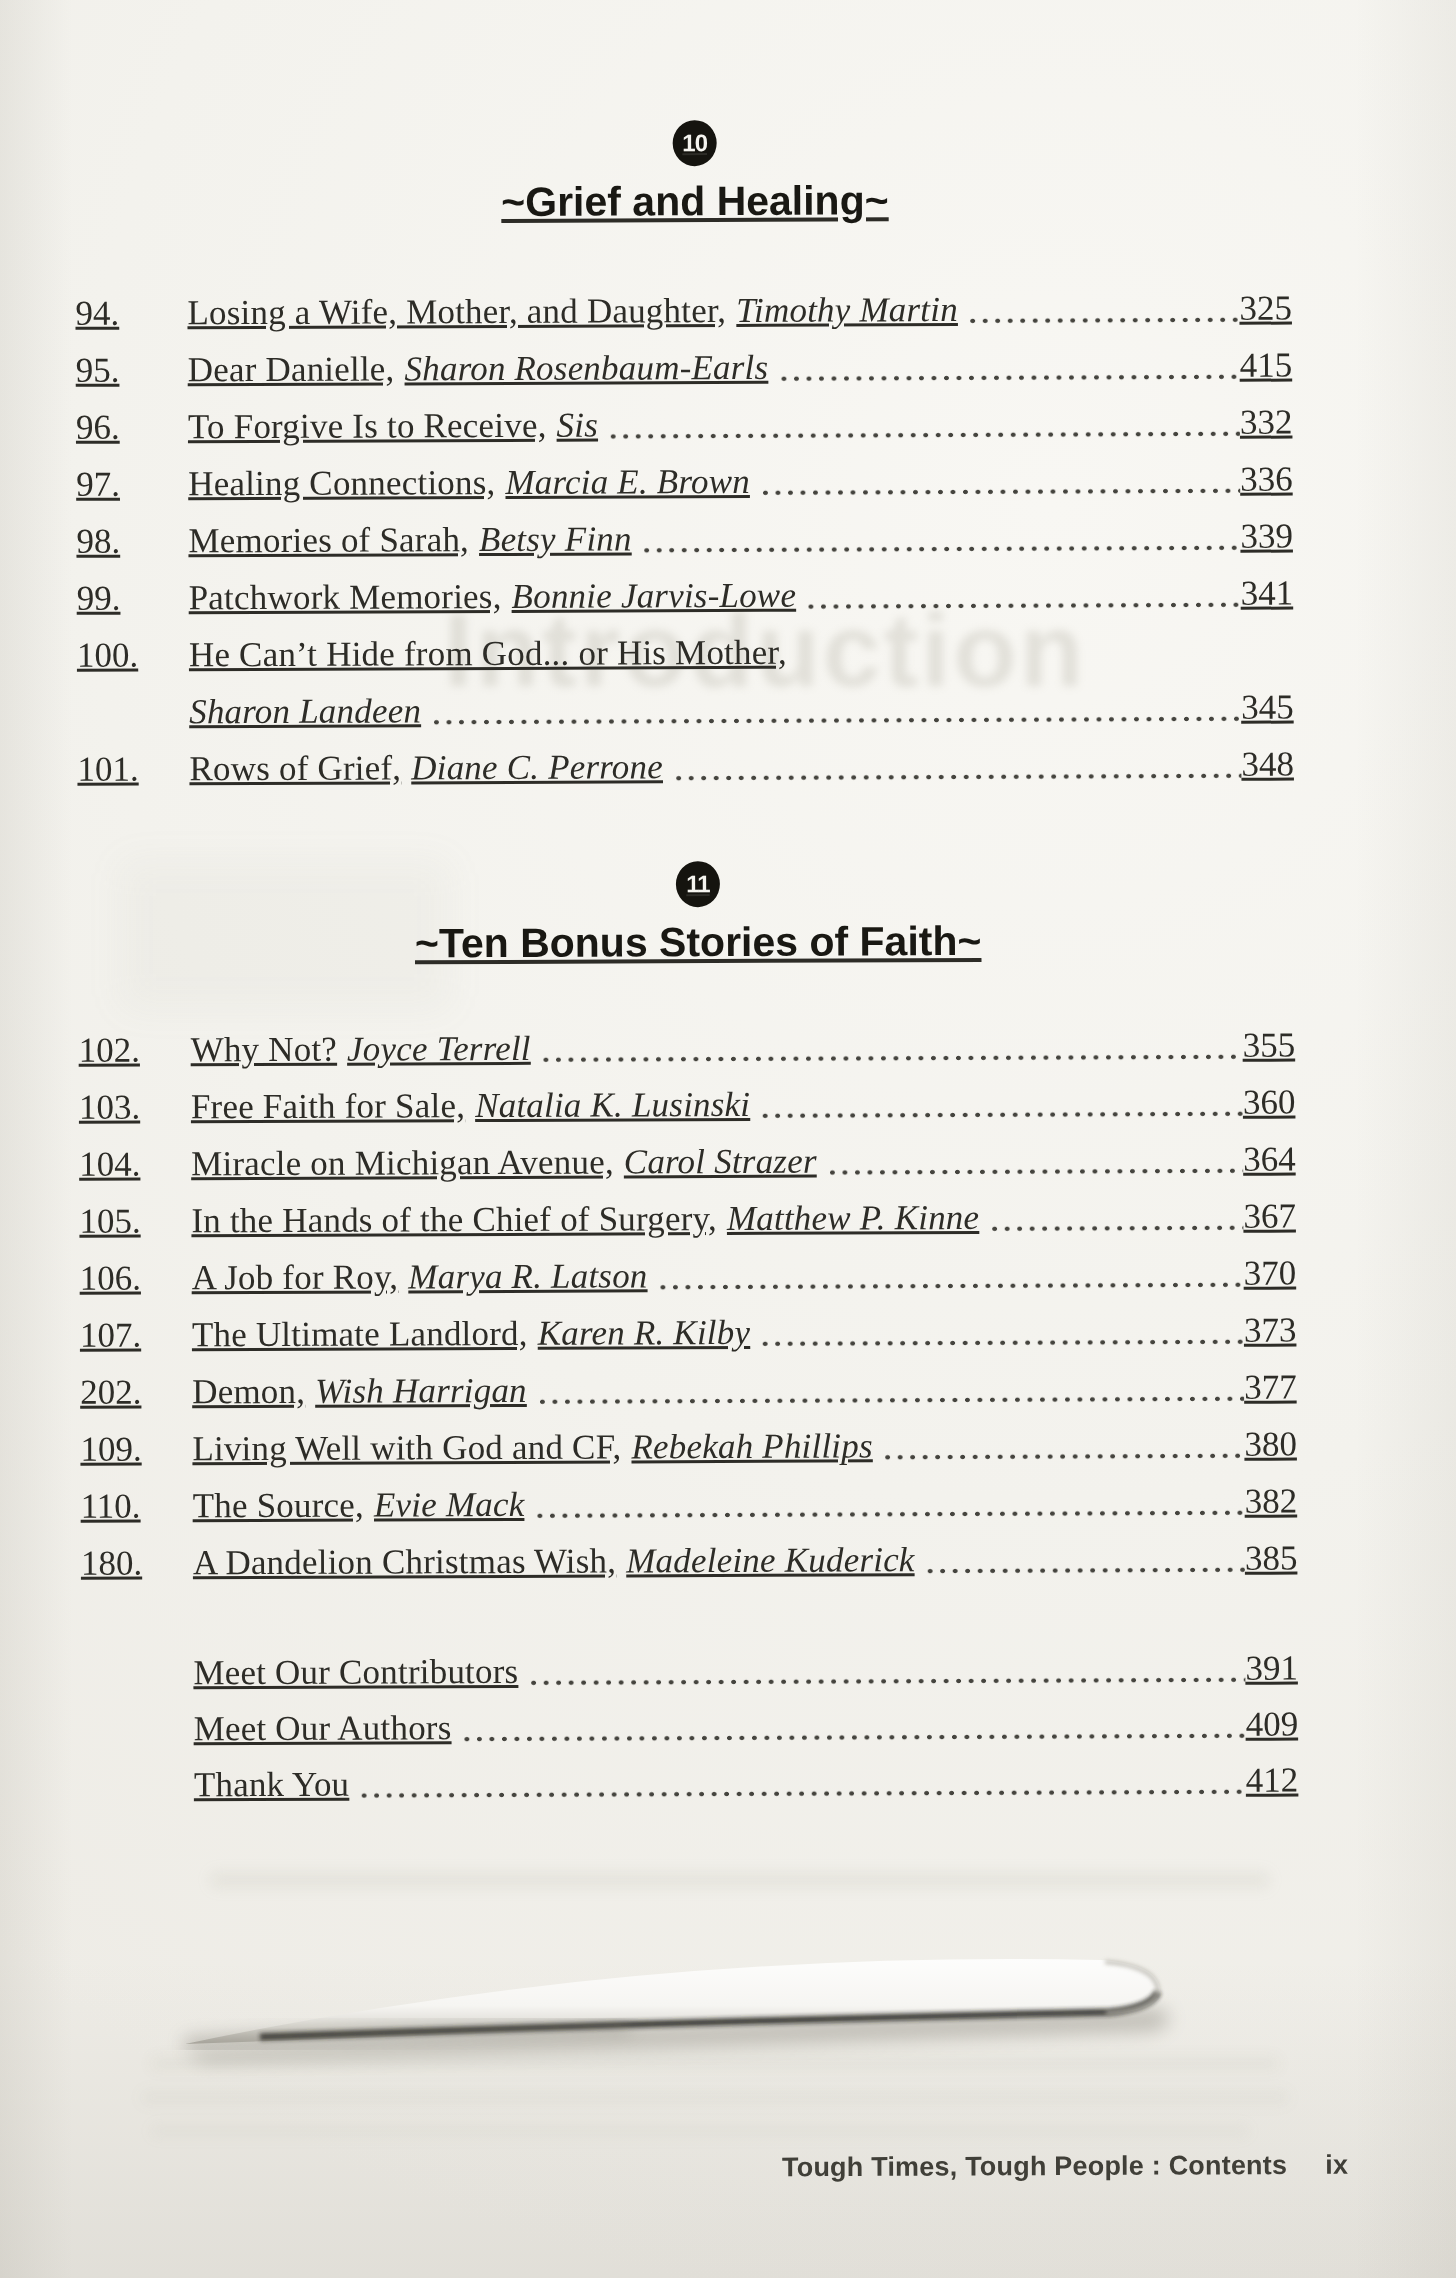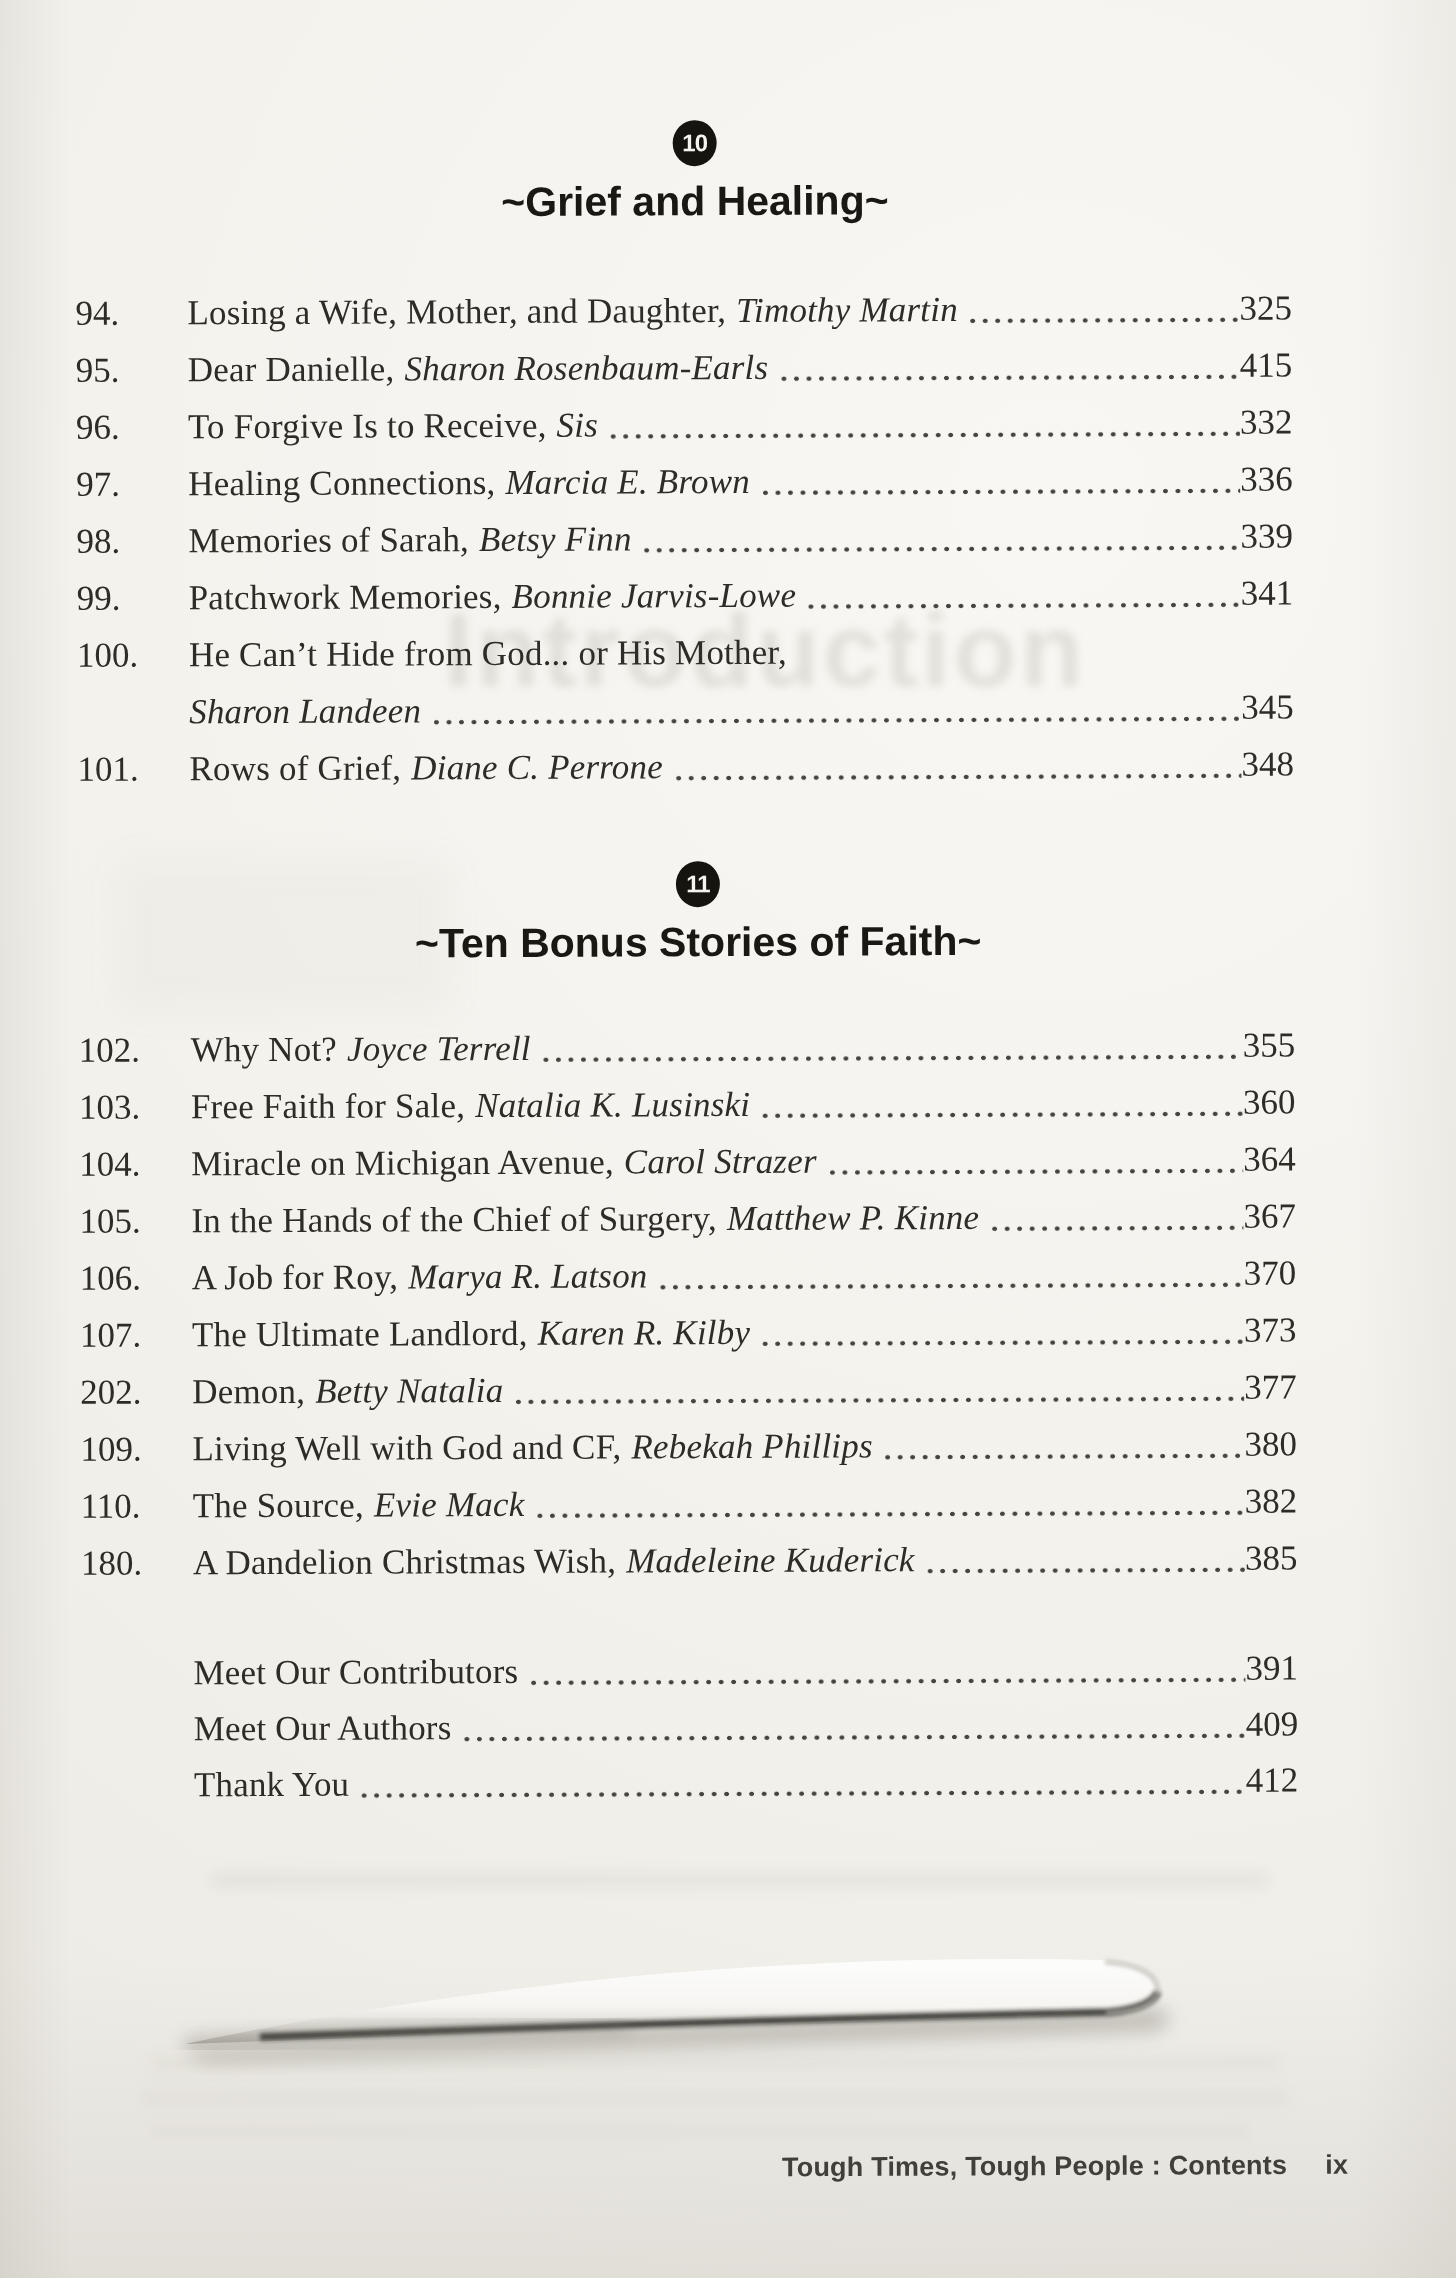--- a/index.html
+++ b/index.html
@@ -1,21 +1,21 @@
 <!DOCTYPE html>
 <html><head>
 <meta charset="utf-8">
 <style>
   html,body{margin:0;padding:0;background:#e9e7e1;}
   .sheet{position:relative;width:1456px;height:2278px;overflow:hidden;
     background:
       linear-gradient(90deg, rgba(120,114,98,0.10) 0%, rgba(0,0,0,0) 5%, rgba(0,0,0,0) 93%, rgba(120,114,98,0.07) 100%),
       linear-gradient(0deg, rgba(110,105,92,0.10) 0%, rgba(0,0,0,0) 14%),
       radial-gradient(120% 80% at 72% 22%, #f8f7f3 0%, #f3f2ed 55%, #eeece6 100%);
-    font-family:"Liberation Serif","DejaVu Serif",serif;color:#2d2c27;}
+    font-family:"Liberation Serif","DejaVu Serif",serif;color:#2d2c27;text-decoration:underline;}
   .content{position:relative;padding:114px 138px 0 78px;transform:rotate(-0.25deg);}
   
   .chap-badge{display:flex;justify-content:center;margin-top:6px;}
   .chap-circle{width:44px;height:46px;border-radius:50%;background:#15140f;color:#f5f4ef;
     font:700 24px/46px "Liberation Sans",sans-serif;text-align:center;letter-spacing:-1px;}
   .section-title{margin:10px 0 0 0;text-align:center;font:700 41px/50px "Liberation Sans",sans-serif;
     color:#191813;letter-spacing:0;}
   .entries{margin-top:56px;}
   .sec-11 .entries{margin-top:52px;}
   .toc-section + .toc-section{margin-top:66px;}
@@ -184,21 +184,21 @@
     <span class="num">107.</span>
     <span class="title">The Ultimate Landlord,</span>
     <span class="author">Karen R. Kilby</span>
     <span class="leader"></span>
     <span class="pg">373</span>
   </div>
 
   <div class="entry">
     <span class="num">202.</span>
     <span class="title">Demon,</span>
-    <span class="author">Betty Natalia</span>
+    <span class="author">Wish Harrigan</span>
     <span class="leader"></span>
     <span class="pg">377</span>
   </div>
 
   <div class="entry">
     <span class="num">109.</span>
     <span class="title">Living Well with God and CF,</span>
     <span class="author">Rebekah Phillips</span>
     <span class="leader"></span>
     <span class="pg">380</span>

